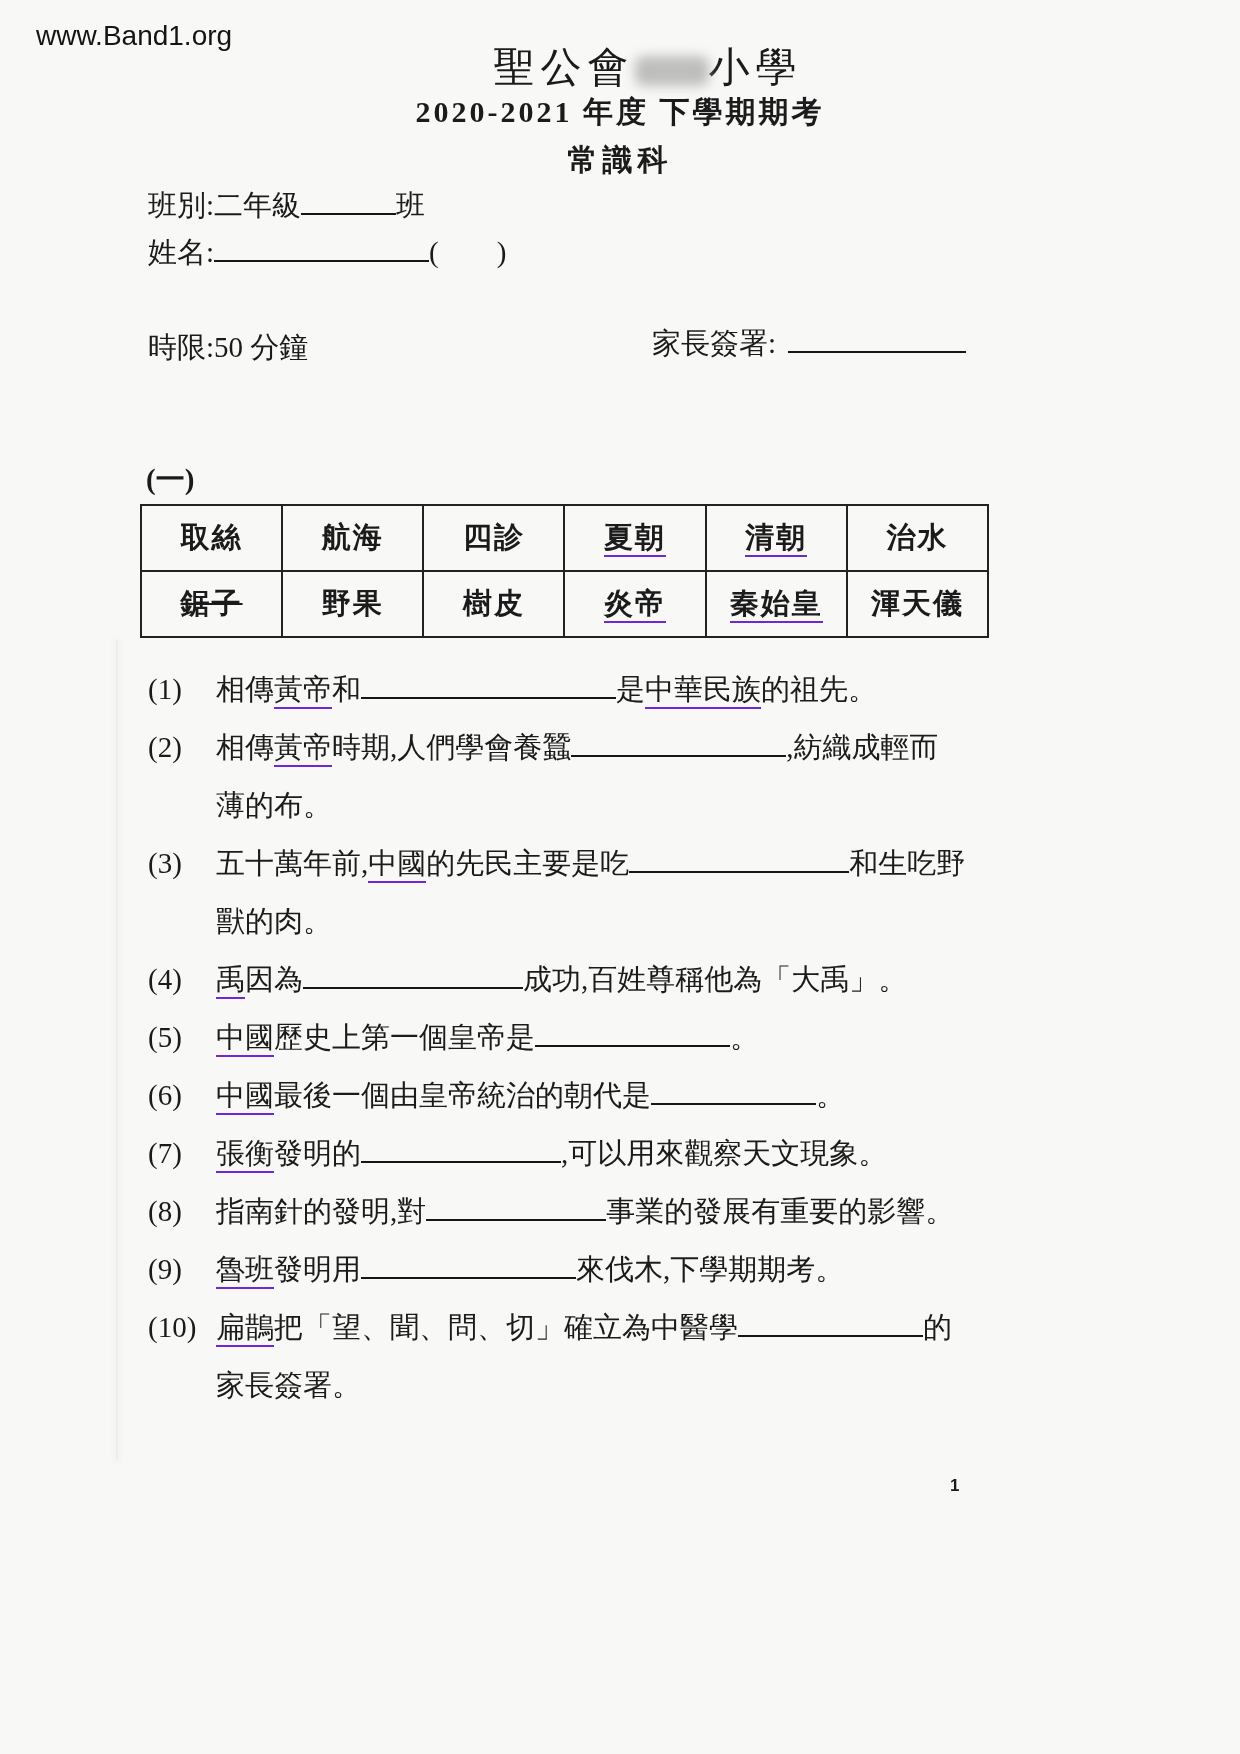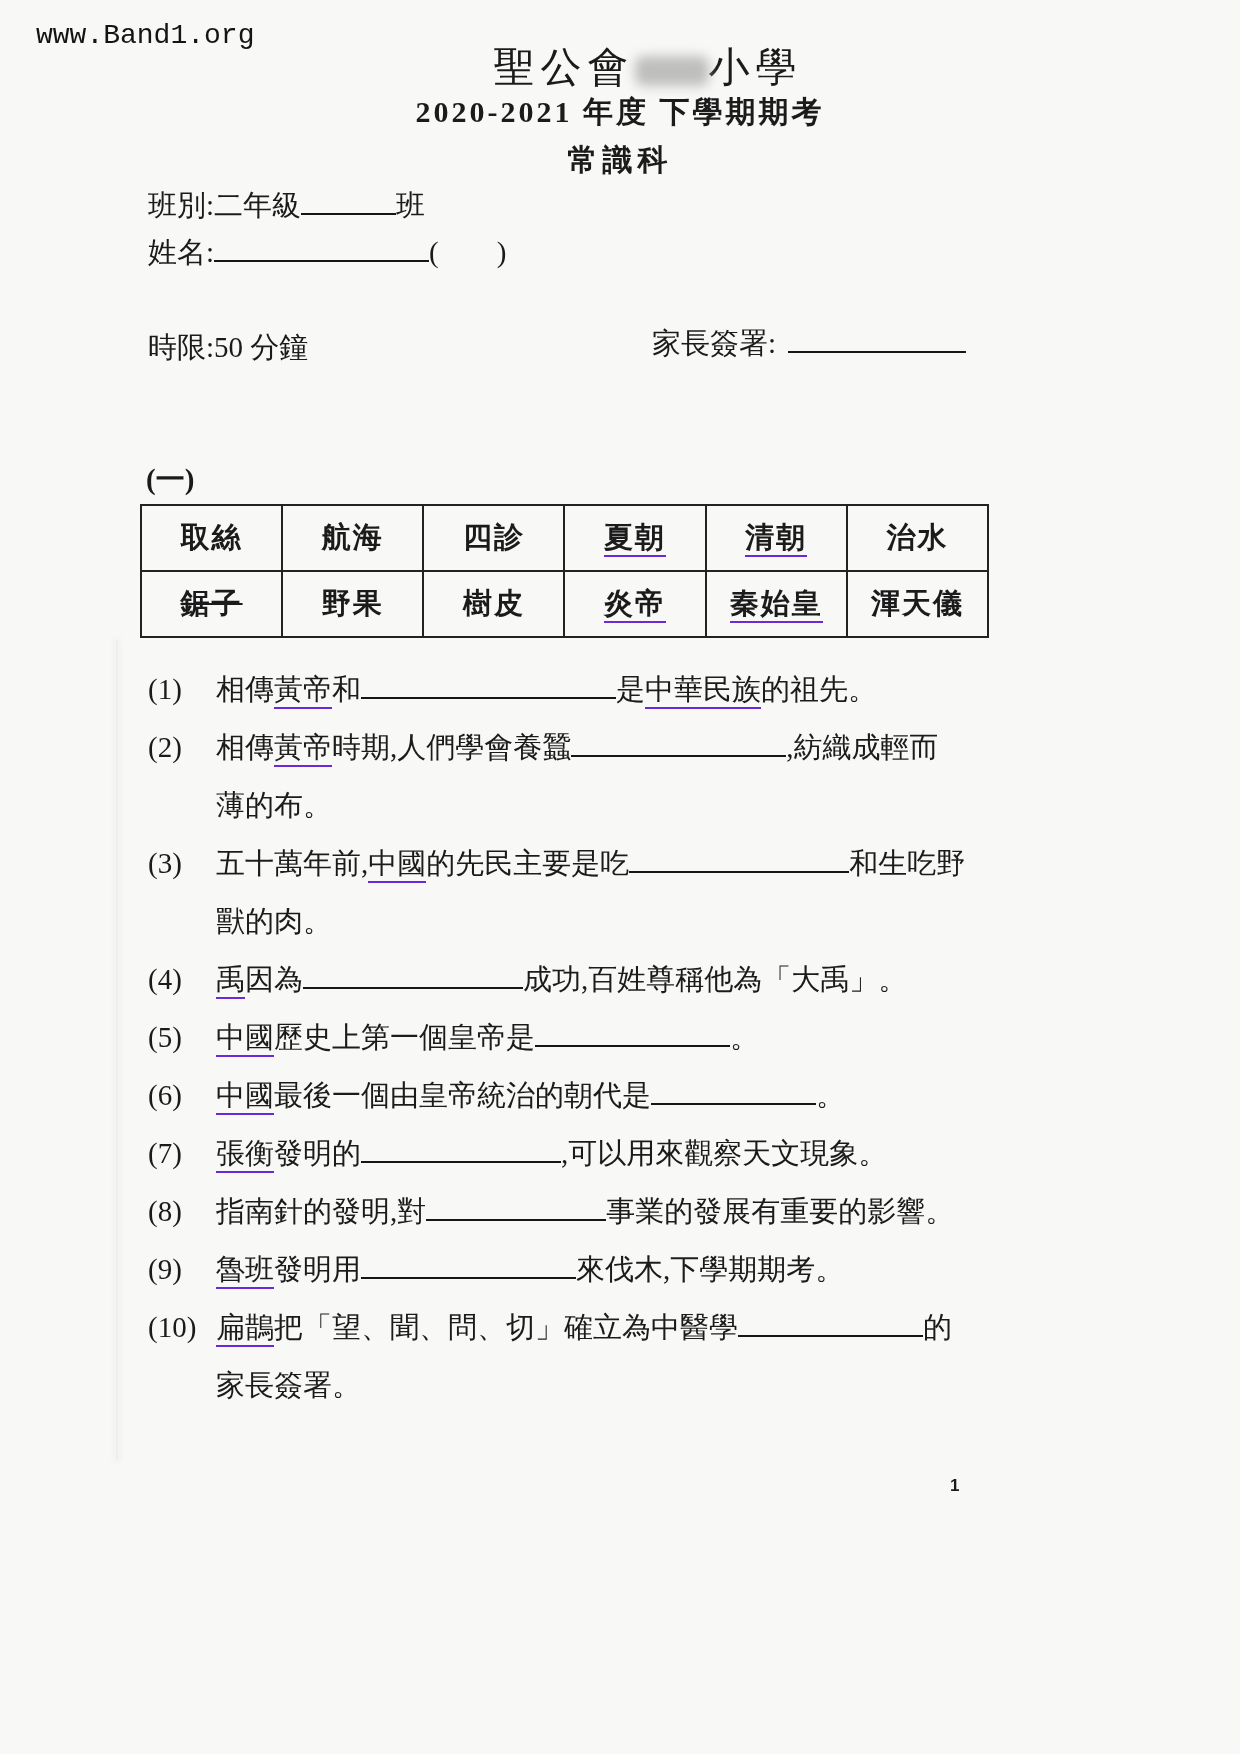--- a/index.html
+++ b/index.html
@@ -3,21 +3,21 @@
 <meta charset="utf-8">
 <style>
   * { margin:0; padding:0; box-sizing:border-box; }
   html,body { background:#e9e9e7; }
   .page {
     position:relative; width:1240px; height:1754px;
     background:#f8f8f6; overflow:hidden;
     font-family:"Liberation Serif", serif; color:#1b1b1b;
   }
   .abs { position:absolute; }
-  .watermark { left:36px; top:20px; font-family:Liberation Mono, monospace; font-size:28px; color:#141414; }
+  .watermark { left:36px; top:20px; font-family:Liberation Sans, sans-serif; font-size:28px; color:#141414; }
   .title-line { left:0; width:1240px; text-align:center; }
   .t1 { top:40px; font-size:41px; letter-spacing:6px; font-weight:normal;margin-left:28px; }
   .t2 { top:92px; font-size:30px; letter-spacing:3px; font-weight:bold; }
   .t3 { top:140px; font-size:30px; letter-spacing:5px; font-weight:bold; }
   .redacted {
     display:inline-block; width:74px; height:30px; vertical-align:-5px;
     background:#ababab; border-radius:8px; filter:blur(6px); opacity:.75;
   }
   .field { font-size:29px; white-space:nowrap; }
   .ln { display:inline-block; border-bottom:2px solid #161616; height:0.95em; vertical-align:baseline; }

